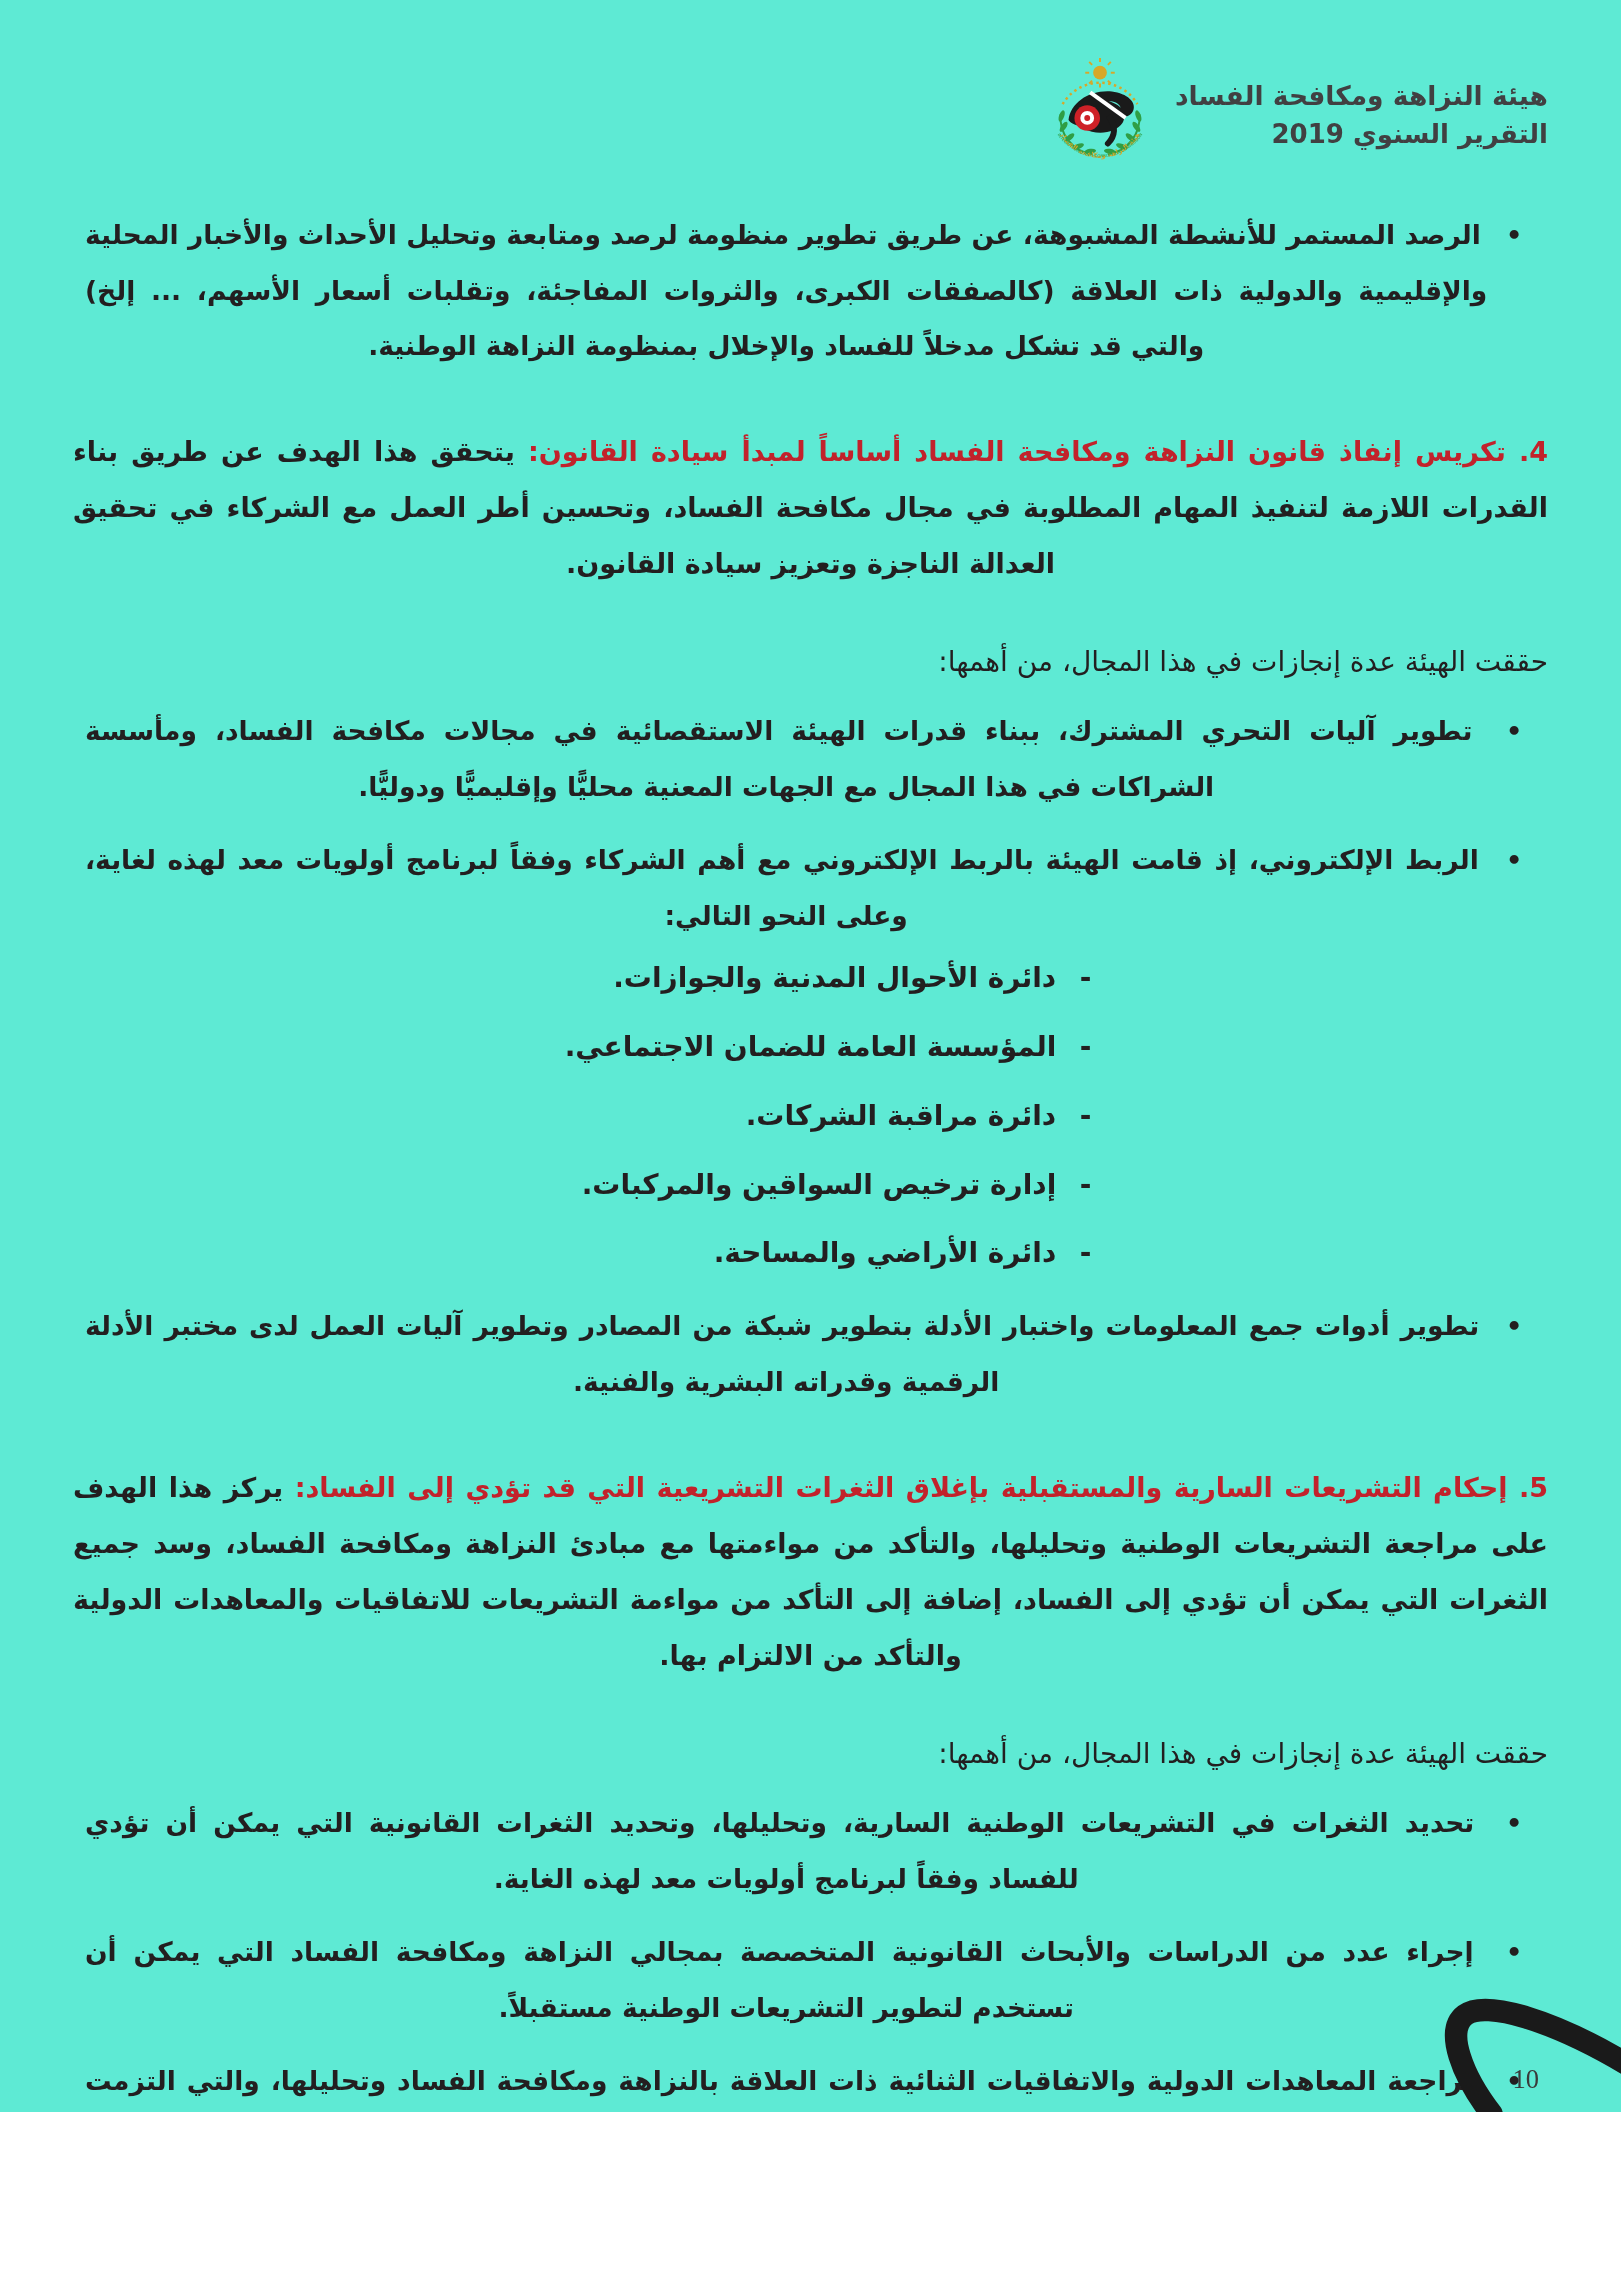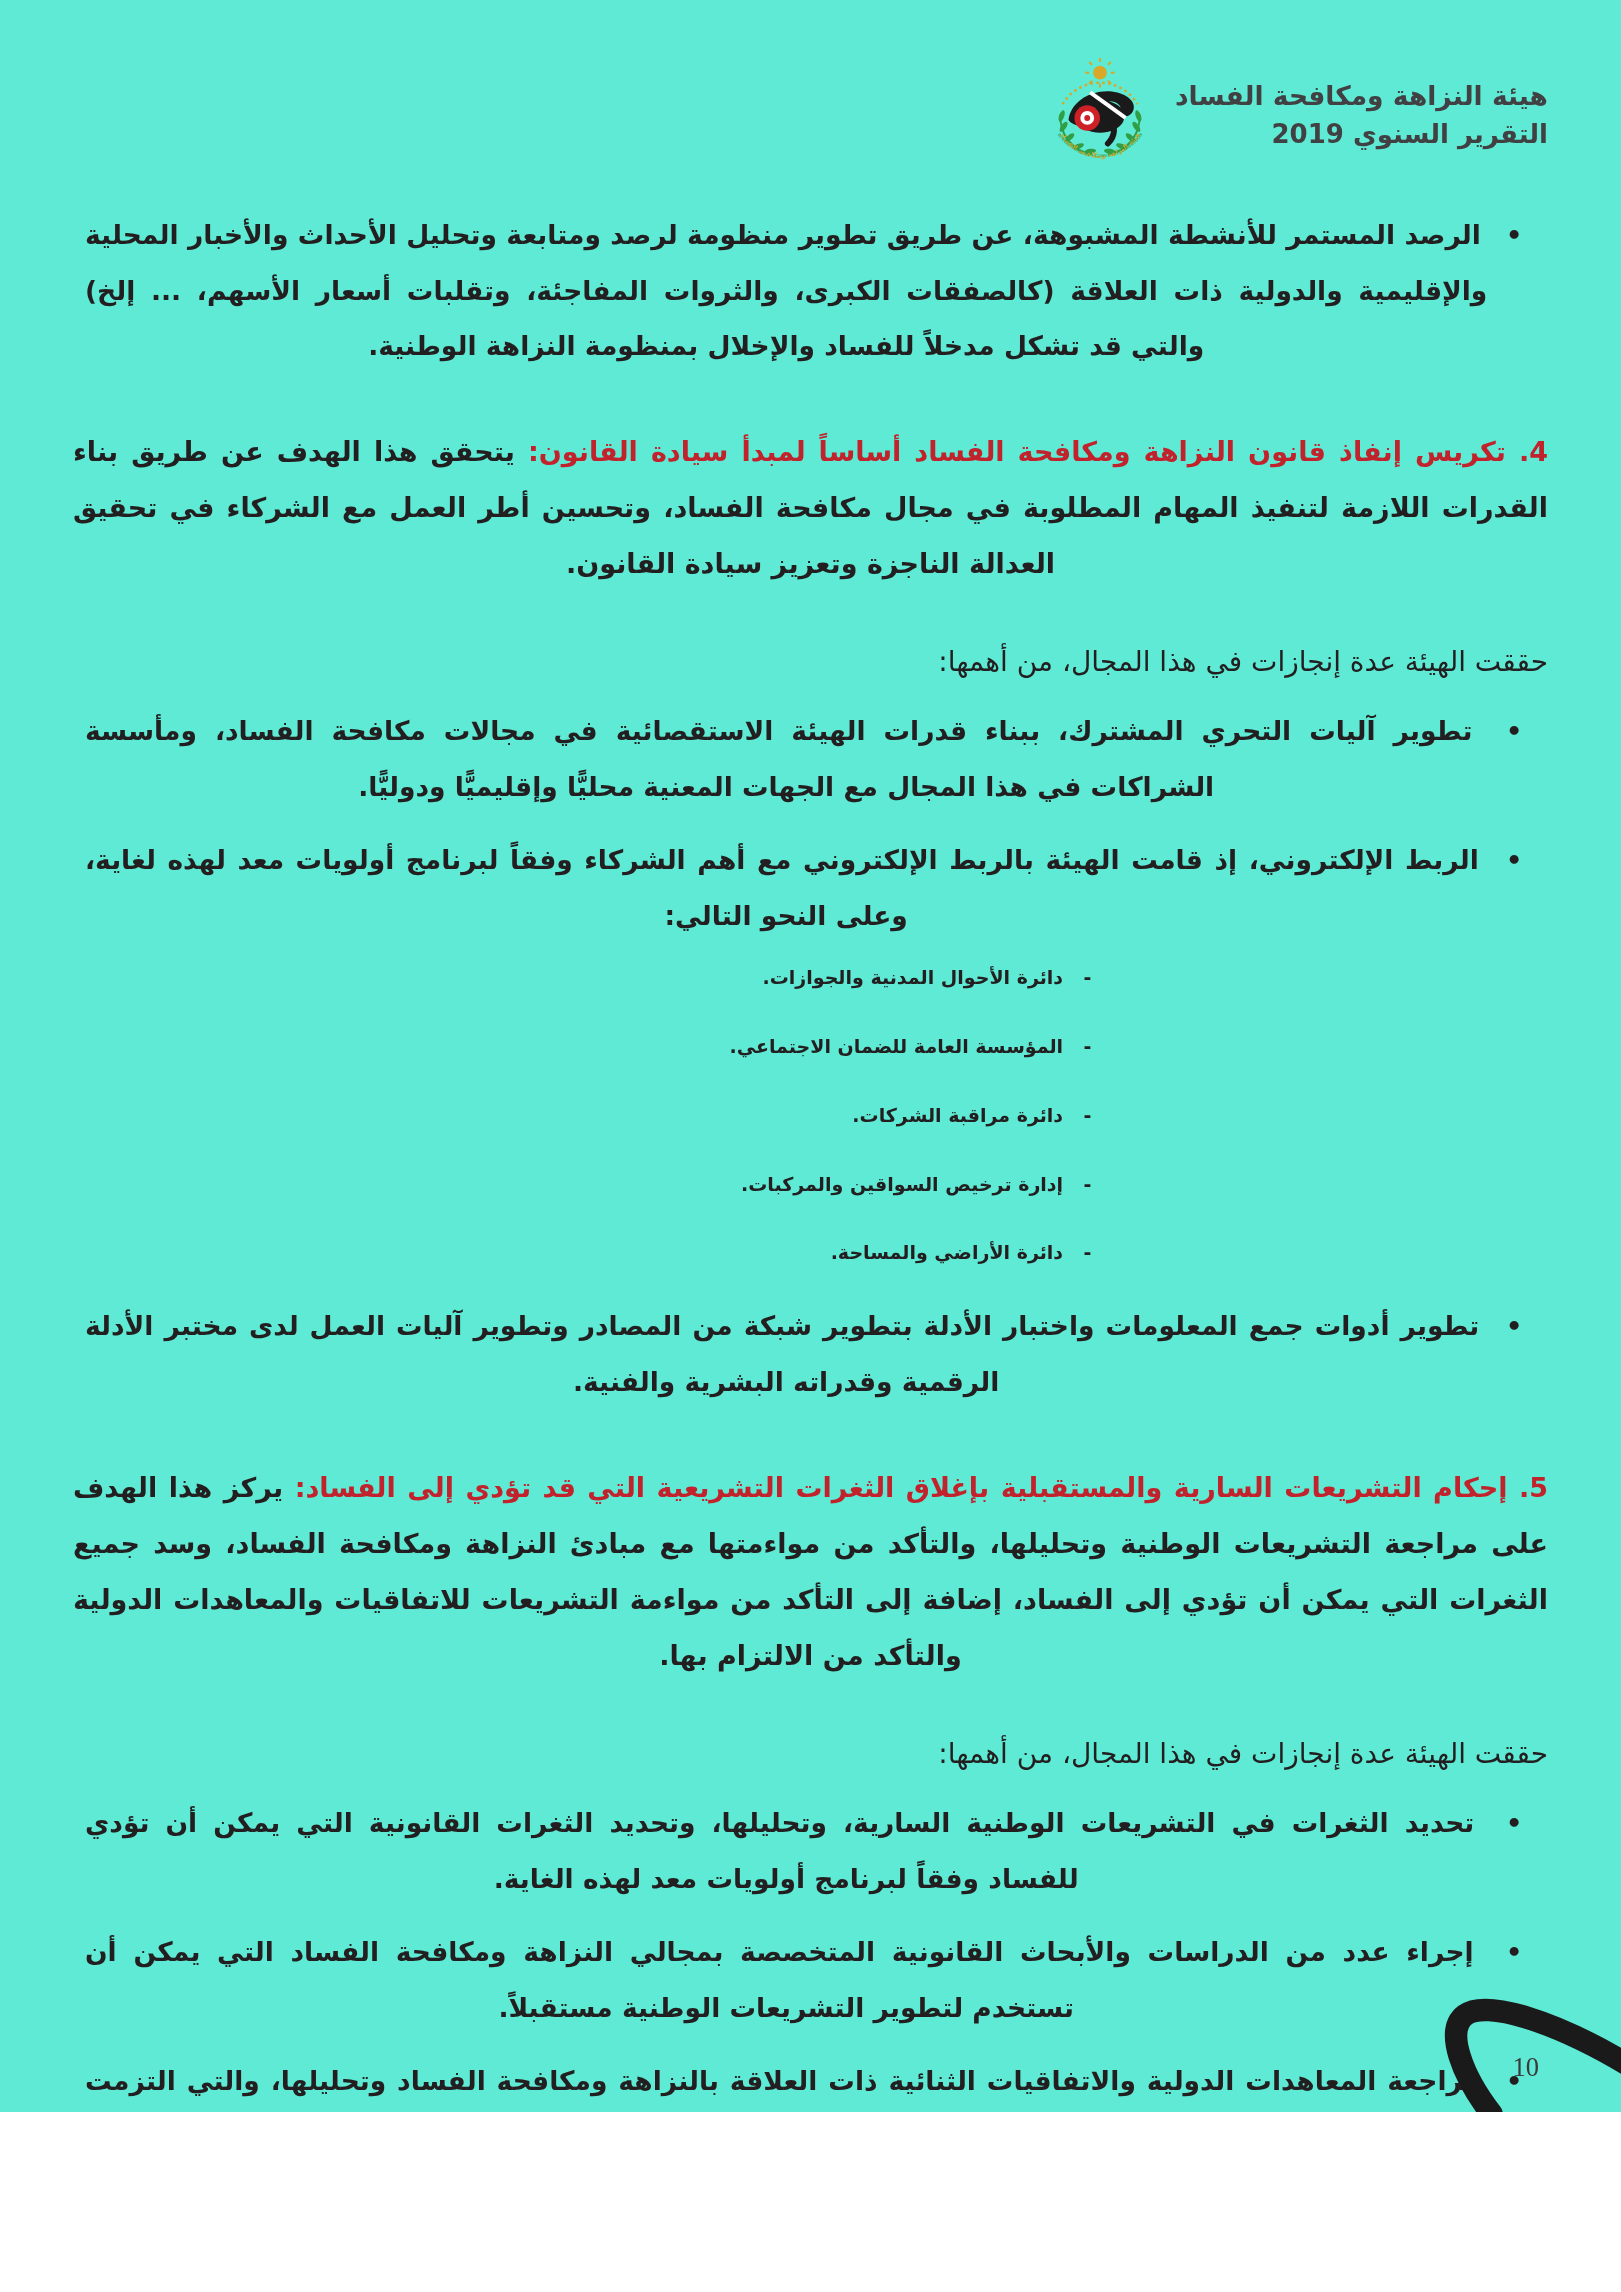--- a/index.html
+++ b/index.html
@@ -64,42 +64,42 @@
     margin:53px 0 25.5px 0;
     color:#231f20;
   }
   .subitems{
     list-style:none;
     margin:7.8px 396px 3.9px 0;
     padding:0;
     text-indent:0;
   }
   .subitems > li{
-    font-size:19px;
+    font-size:28px;
     font-weight:bold;
     line-height:55px;
     text-align:right;
     text-align-last:right;
     padding-right:29px;
     text-indent:-29px;
     margin:0 0 13.7px 0;
   }
   .subitems > li::before{
     content:"-";
     margin-left:13.7px;
   }
   
   .corner-swoosh{
     position:absolute;
     right:0;bottom:0;
     width:206px;height:142px;
   }
   .page-number{
     position:absolute;
-    right:82px;bottom:29px;
+    right:82px;bottom:17px;
     font-family:"Liberation Serif", serif;
     font-size:26.5px;
     color:#3a3a3a;
   }
 </style>
 </head>
 <body>
 
 <div class="page">
 

